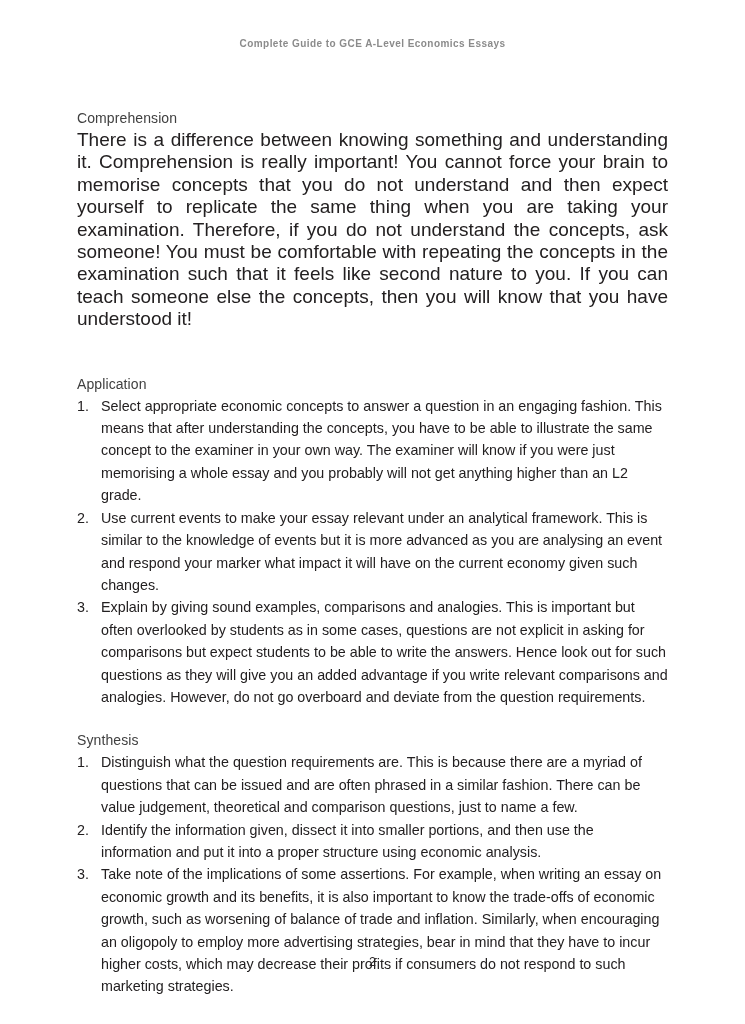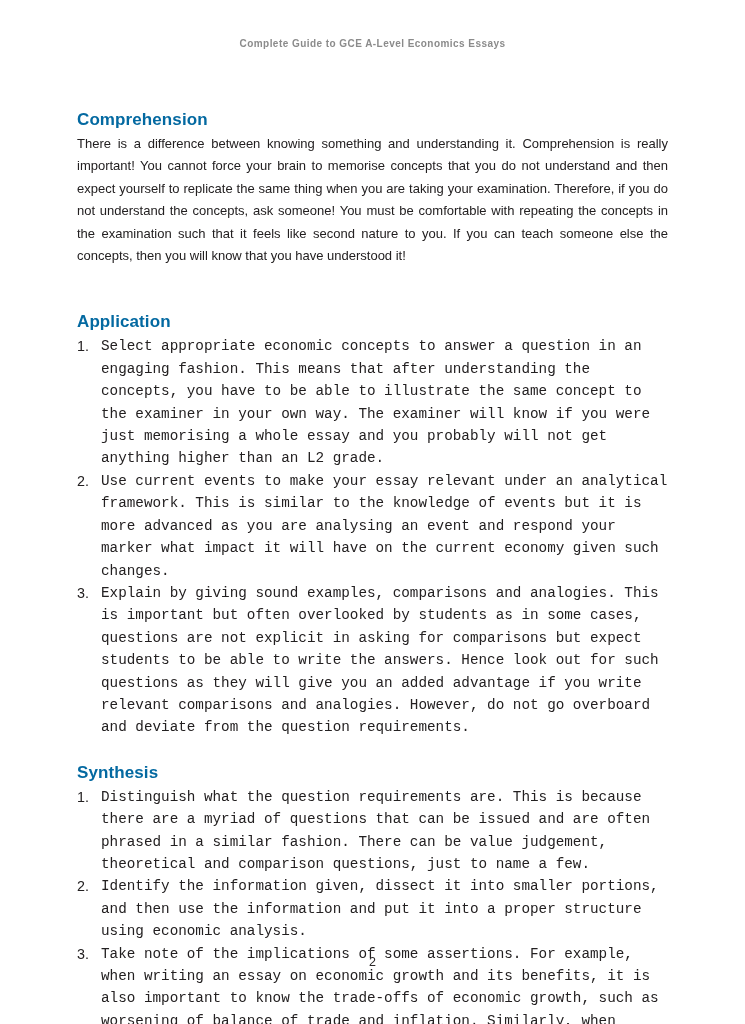--- a/index.html
+++ b/index.html
@@ -28,28 +28,28 @@
     color: #8b8b8b;
   }
   .content {
     position: absolute;
     left: 77px;
     top: 110px;
     width: 591px;
   }
   h2.section-heading {
     margin: 0 0 3px 0;
-    font-size: 17px;
-    font-weight: bold;
+    font-size: 14px;
+    font-weight: normal;
     letter-spacing: 0.1px;
-    color: #0369a1;
+    color: #404040;
   }
   p.body-para {
     margin: 0;
-    font-size: 13px;
+    font-size: 19px;
     line-height: 22.4px;
     text-align: justify;
     text-justify: inter-word;
     color: #232021;
   }
   .section {
     margin-bottom: 4px;
   }
   .section.comprehension { margin-bottom: 26px; }
   .section.application  { margin-bottom: 24px; margin-top: 45px; }
@@ -73,21 +73,20 @@
     left: 0;
     top: 0;
     width: 18px;
     text-align: left;
     font-size: 14.3px;
     line-height: 22.4px;
     color: #232021;
   }
   ol.num-list > li .item-text {
     display: block;
-    font-family: Liberation Mono, monospace;
   }
   .page-number {
     position: absolute;
     left: 0;
     top: 955px;
     width: 745px;
     text-align: center;
     font-size: 12.5px;
     color: #2a2728;
   }

